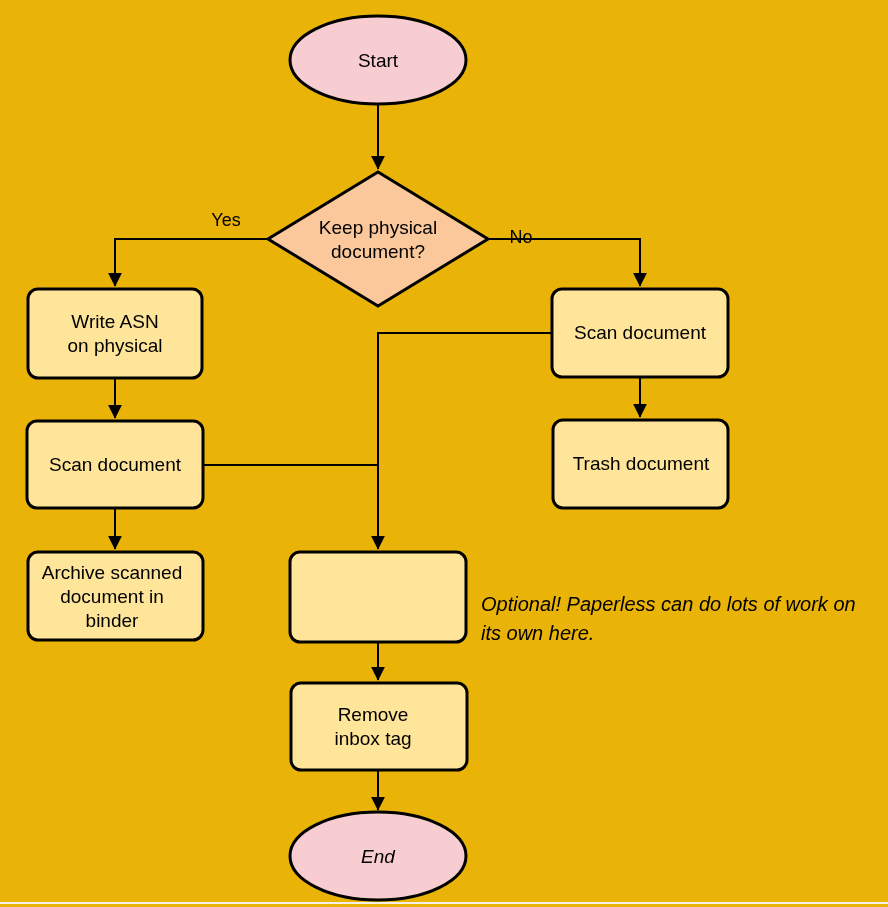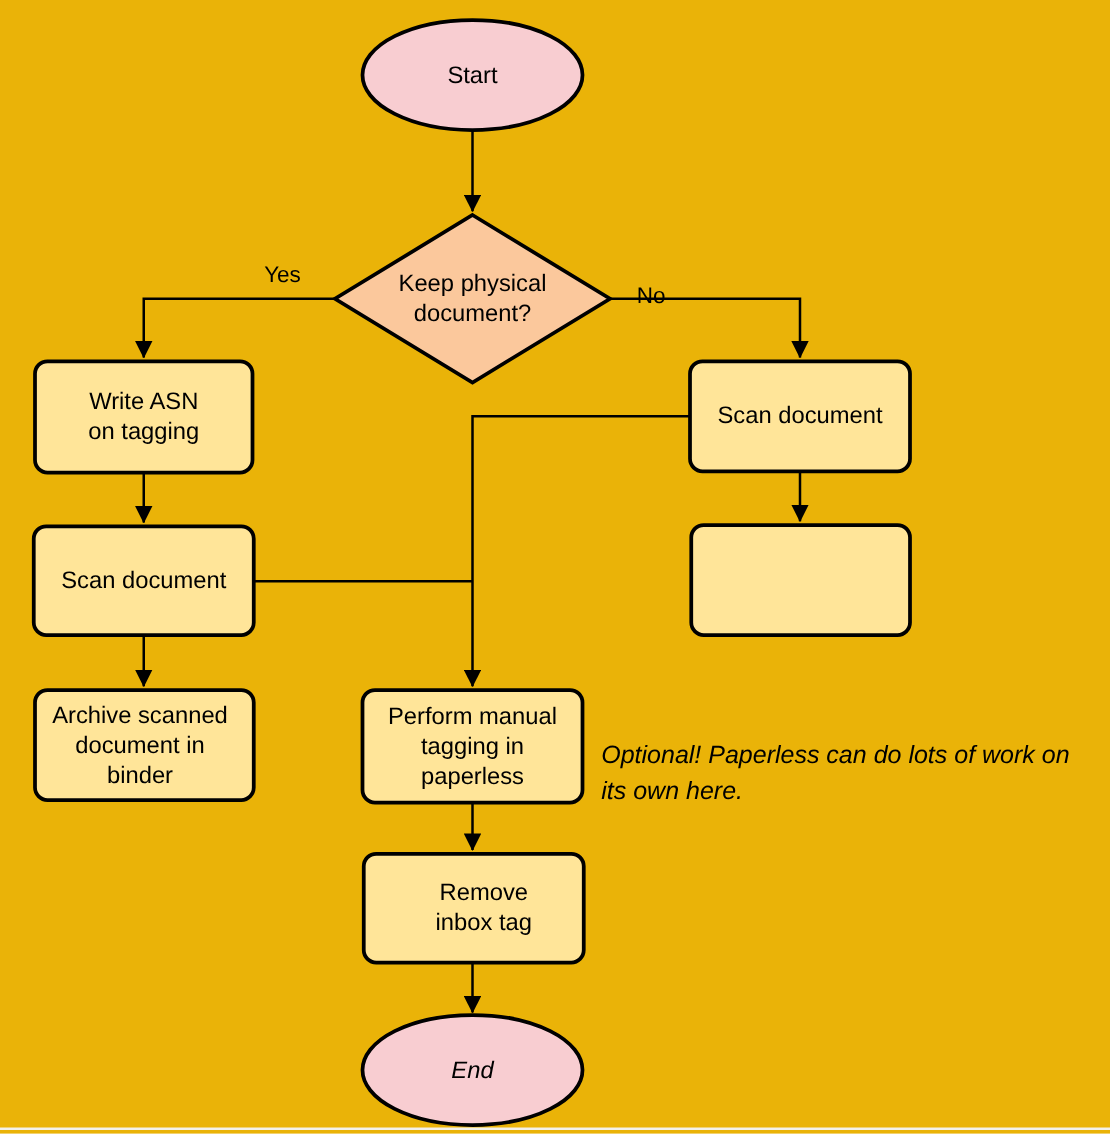--- a/index.html
+++ b/index.html
@@ -96,30 +96,28 @@
     <rect class="shape process" x="553" y="420" width="175" height="88" rx="10"></rect>
     <rect class="shape process" x="290" y="552" width="176" height="90" rx="10"></rect>
     <rect class="shape process" x="291" y="683" width="176" height="87" rx="10"></rect>
     <ellipse class="shape terminator" cx="378" cy="856" rx="88" ry="44"></ellipse>
   </svg>
 
   <div class="node-label" style="left:378px; top:61px;">Start</div>
   <div class="node-label" style="left:378px; top:240px;text-align:center;">Keep physical
 document?</div>
   <div class="node-label" style="left:115px; top:334px;">Write ASN
-on tagging</div>
+on physical</div>
   <div class="node-label" style="left:115px; top:465px;">Scan document</div>
   <div class="node-label" style="left:112px; top:597px;">Archive scanned
 document in
 binder</div>
   <div class="node-label" style="left:640px; top:333px;">Scan document</div>
-  <div class="node-label" style="left:378px; top:598px;">Perform manual
-tagging in
-paperless</div>
-  <div class="node-label" style="left:387px; top:727px;">Remove
+  <div class="node-label" style="left:641px; top:464px;">Trash document</div>
+  <div class="node-label" style="left:373px; top:727px;">Remove
 inbox tag</div>
   <div class="node-label" style="left:378px; top:857px;font-style:italic;">End</div>
 
   <div class="edge-label" style="left:226px; top:220px;">Yes</div>
   <div class="edge-label" style="left:521px; top:237px;">No</div>
 
   <div class="annotation">Optional! Paperless can do lots of work on
 its own here.</div>
 
   <div class="bottom-divider"></div>

